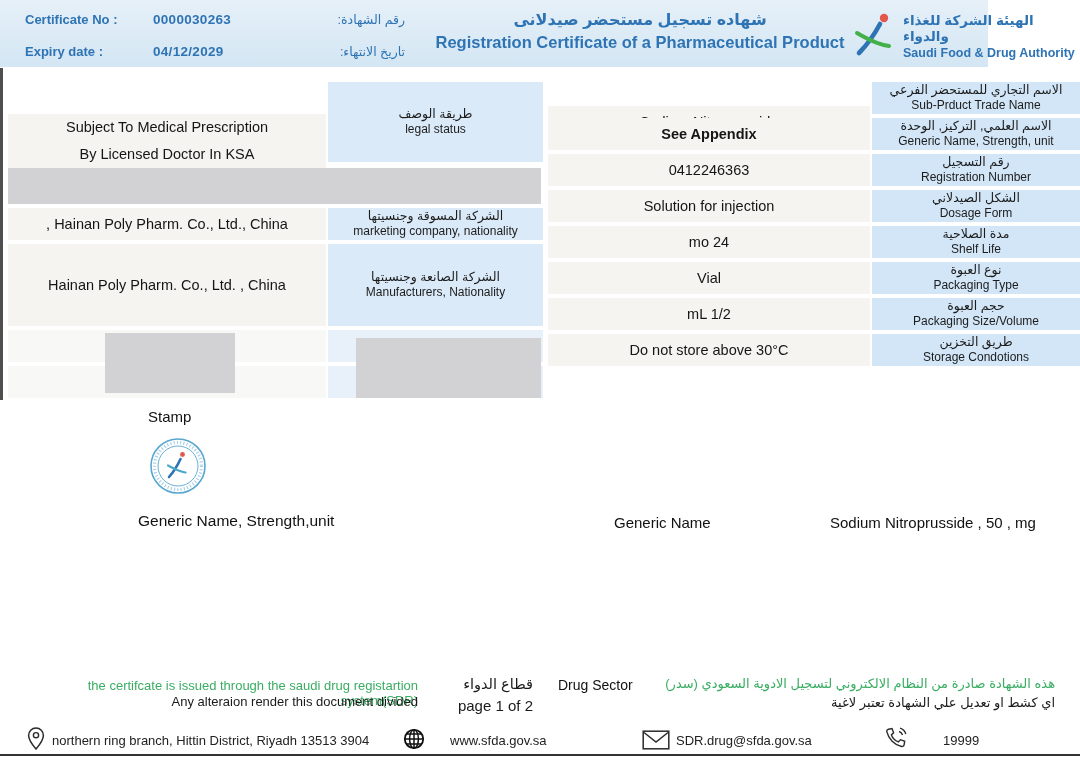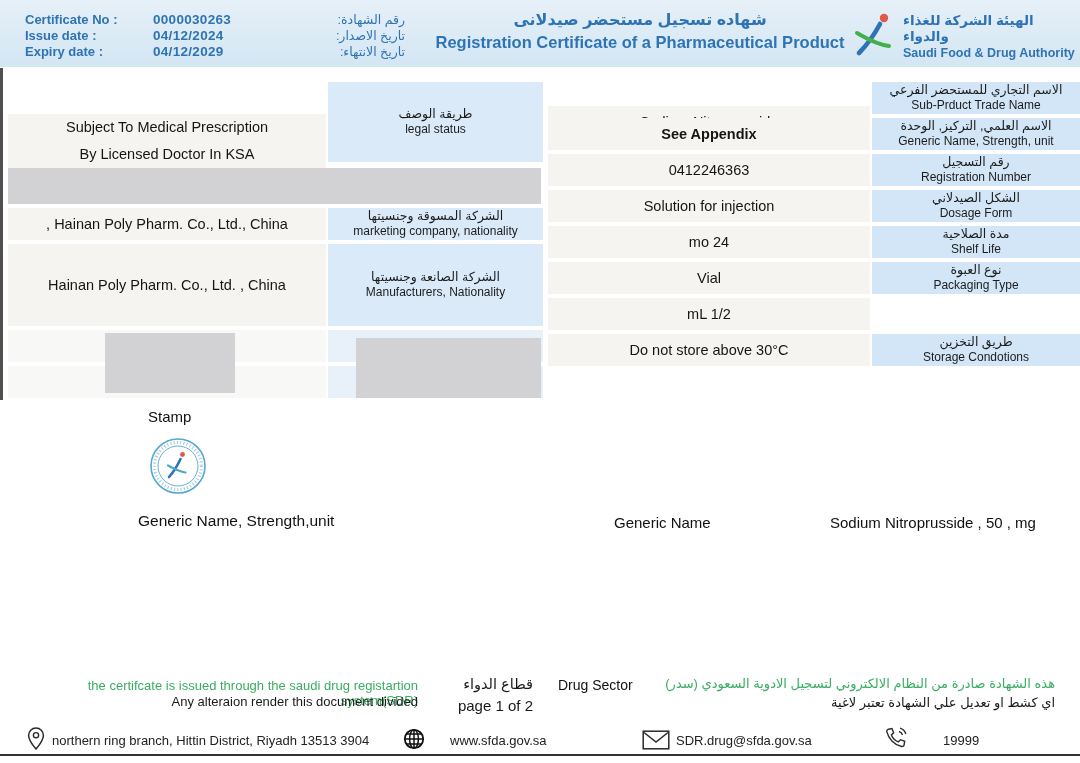--- a/index.html
+++ b/index.html
@@ -4,21 +4,21 @@
 <style>
   * { margin:0; padding:0; box-sizing:border-box; }
   html,body { background:#ffffff; }
   .page {
     position:relative; width:1080px; height:763px; background:#fff;
     font-family:"Liberation Sans","DejaVu Sans",sans-serif; overflow:hidden;
   }
   .abs { position:absolute; }
 
   
-  .hdr { left:0; top:0; width:1080px; height:67px;
+  .hdr { left:0; top:0; width:988px; height:67px;
          background:linear-gradient(180deg,#e6f0f8 0%,#d3e6f3 100%); }
   .meta-row { position:absolute; left:25px; width:380px; display:flex; align-items:baseline; }
   .meta-label { width:128px; font-weight:bold; font-size:13px; color:#2e74b5; }
   .meta-value { width:125px; font-weight:bold; font-size:13.5px; color:#2e74b5; letter-spacing:.3px; }
   .meta-ar { flex:1; text-align:right; font-size:12.5px; color:#2e74b5; direction:rtl; }
   .title-wrap { left:420px; top:10px; width:440px; text-align:center; }
   .title-ar { font-size:16px; font-weight:bold; color:#2e74b5; direction:rtl; }
   .title-en { font-size:16.5px; font-weight:bold; color:#2e74b5; margin-top:4px; }
   .logo-wrap { left:853px; top:11px; width:225px; display:flex; align-items:center; gap:8px; }
   .logo-text .ar { font-size:13.5px; font-weight:bold; color:#2e74b5; direction:rtl; text-align:left; }
@@ -54,25 +54,20 @@
 <body>
 
 <div class="page">
 
   <div class="abs hdr">
     <div class="meta-row" style="top:12px;">
       <span class="meta-label">Certificate No :</span>
       <span class="meta-value">0000030263</span>
       <span class="meta-ar">رقم الشهادة:</span>
     </div>
-    <div class="meta-row" style="top:28px;">
-      <span class="meta-label">Issue date :</span>
-      <span class="meta-value">04/12/2024</span>
-      <span class="meta-ar">تاريخ الاصدار:</span>
-    </div>
     <div class="meta-row" style="top:44px;">
       <span class="meta-label">Expiry date :</span>
       <span class="meta-value">04/12/2029</span>
       <span class="meta-ar">تاريخ الانتهاء:</span>
     </div>
 
     <div class="abs title-wrap">
       <div class="title-ar" dir="rtl">شهاده تسجيل مستحضر صيدلانى</div>
       <div class="title-en">Registration Certificate of a Pharmaceutical Product</div>
     </div>
@@ -155,20 +150,24 @@
     <div class="en">Shelf Life</div>
   </div>
 
   <div class="cell value-cell r-val" style="top:262px;">Vial</div>
   <div class="cell label-cell rt r-lab" style="top:262px;">
     <div class="ar">نوع العبوة</div>
     <div class="en">Packaging Type</div>
   </div>
 
   <div class="cell value-cell r-val" style="top:298px;">mL 1/2</div>
+  <div class="cell label-cell rt r-lab" style="top:298px;">
+    <div class="ar">حجم العبوة</div>
+    <div class="en">Packaging Size/Volume</div>
+  </div>
 
   <div class="cell value-cell r-val" style="top:334px;">Do not store above 30°C</div>
   <div class="cell label-cell rt r-lab" style="top:334px;">
     <div class="ar">طريق التخزين</div>
     <div class="en">Storage Condotions</div>
   </div>
 
   <div class="plain" style="left:148px;top:408px;">Stamp</div>
 
   <div class="abs" style="left:149px;top:437px;">

